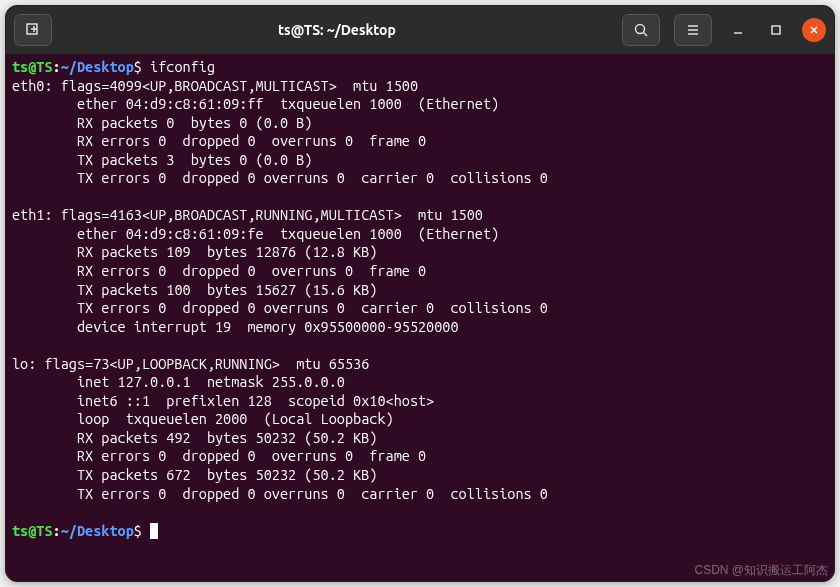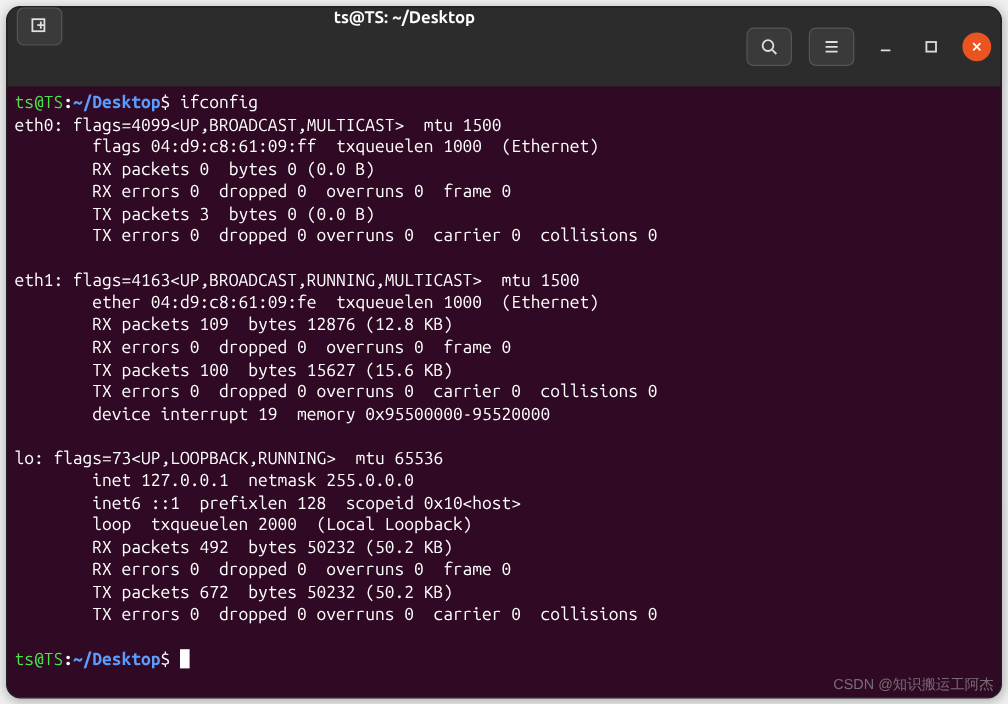--- a/index.html
+++ b/index.html
@@ -14,23 +14,24 @@
     .window {
       width: 830px;
       height: 577px;
       background: #300A24;
       border-radius: 12px;
       overflow: hidden;
       box-shadow: 0 2px 10px rgba(0,0,0,0.3);
       border: 1px solid #222;
     }
     .titlebar {
-      height: 66px;
+      height: 48px;
       background: #2C2C2C;
       display: flex;
+      align-items: center;
       padding: 0 8px;
       gap: 6px;
     }
     .titlebar-left { display: flex; gap: 0; }
     .titlebar-center {
       flex: 1;
       text-align: center;
       color: #FFFFFF;
       font-family: Ubuntu, sans-serif;
       font-size: 14px;
@@ -65,21 +66,21 @@
     .win-ctrl svg { width: 12px; height: 12px; }
     .terminal {
       padding: 4px 6px;
       font-size: 14.5px;
       line-height: 1.28;
       color: #FFFFFF;
       font-family: 'Ubuntu Mono', 'DejaVu Sans Mono', 'Consolas', monospace;
       white-space: pre;
       letter-spacing: 0;
     }
-    .prompt-user { color: #4CE04C; font-weight: normal; }
+    .prompt-user { color: #4CE04C; font-weight: bold; }
     .prompt-colon { color: #FFFFFF; font-weight: bold; }
     .prompt-path { color: #5C9CFF; font-weight: bold; }
     .prompt-dollar { color: #FFFFFF; }
     .cmd { color: #FFFFFF; }
     .output { color: #FFFFFF; text-align: center; }
     .cursor {
       display: inline-block;
       width: 8px;
       height: 16px;
       background: #FFFFFF;
@@ -138,21 +139,21 @@
         <svg viewBox="0 0 12 12">
             <line x1="3" y1="3" x2="9" y2="9" stroke="currentColor" stroke-width="1.5"></line>
             <line x1="9" y1="3" x2="3" y2="9" stroke="currentColor" stroke-width="1.5"></line>
           </svg>
       </div>
     </div>
   </div>
 
   <div class="terminal"><span class="prompt-user">ts@TS</span><span class="prompt-colon">:</span><span class="prompt-path">~/Desktop</span><span class="prompt-dollar">$</span> <span class="cmd">ifconfig</span>
 <span class="output">eth0: flags=4099&lt;UP,BROADCAST,MULTICAST&gt;  mtu 1500</span>
-<span class="output">        flags 04:d9:c8:61:09:ff  txqueuelen 1000  (Ethernet)</span>
+<span class="output">        ether 04:d9:c8:61:09:ff  txqueuelen 1000  (Ethernet)</span>
 <span class="output">        RX packets 0  bytes 0 (0.0 B)</span>
 <span class="output">        RX errors 0  dropped 0  overruns 0  frame 0</span>
 <span class="output">        TX packets 3  bytes 0 (0.0 B)</span>
 <span class="output">        TX errors 0  dropped 0 overruns 0  carrier 0  collisions 0</span>
 
 <span class="output">eth1: flags=4163&lt;UP,BROADCAST,RUNNING,MULTICAST&gt;  mtu 1500</span>
 <span class="output">        ether 04:d9:c8:61:09:fe  txqueuelen 1000  (Ethernet)</span>
 <span class="output">        RX packets 109  bytes 12876 (12.8 KB)</span>
 <span class="output">        RX errors 0  dropped 0  overruns 0  frame 0</span>
 <span class="output">        TX packets 100  bytes 15627 (15.6 KB)</span>

